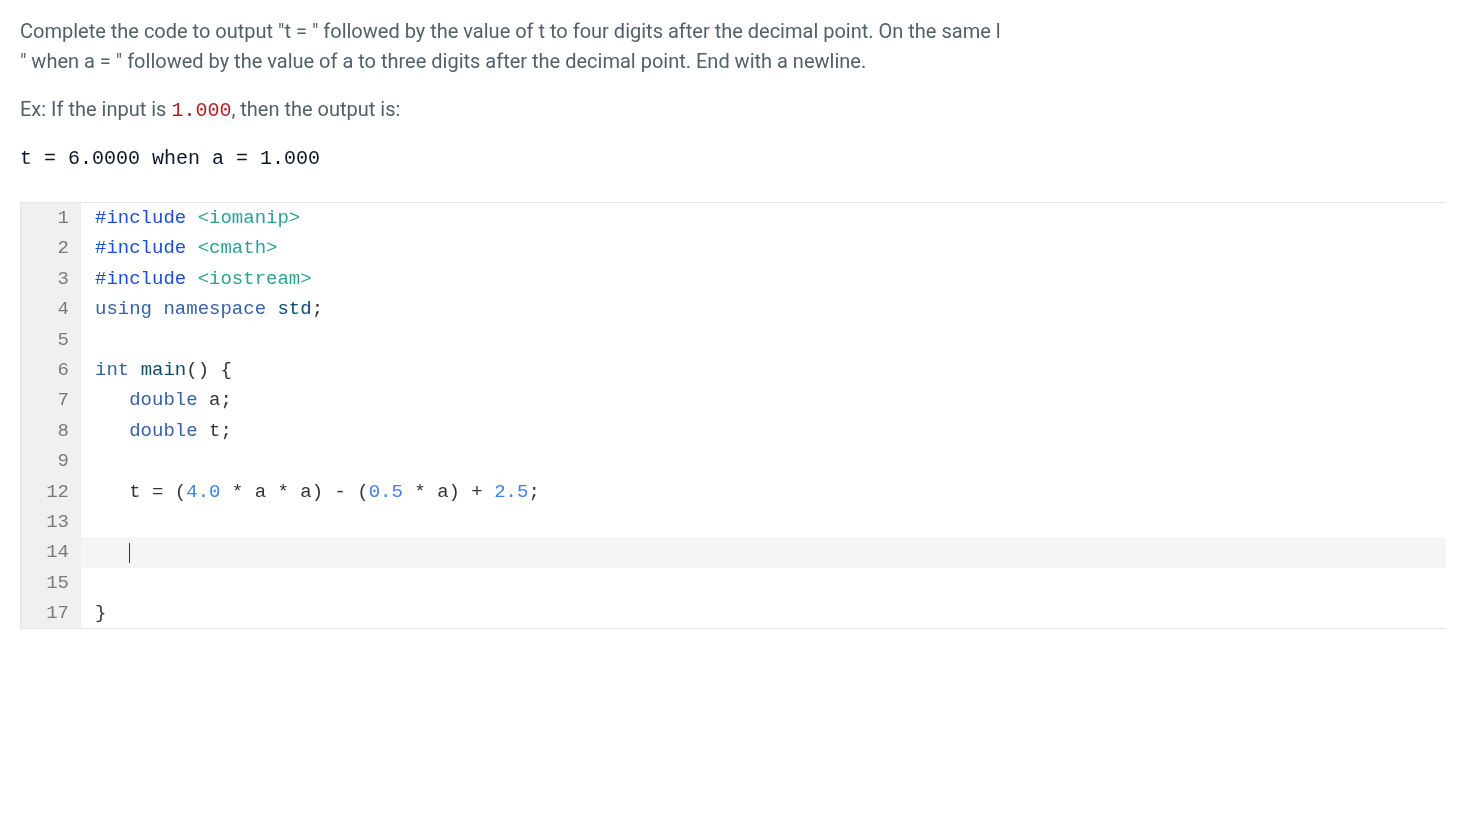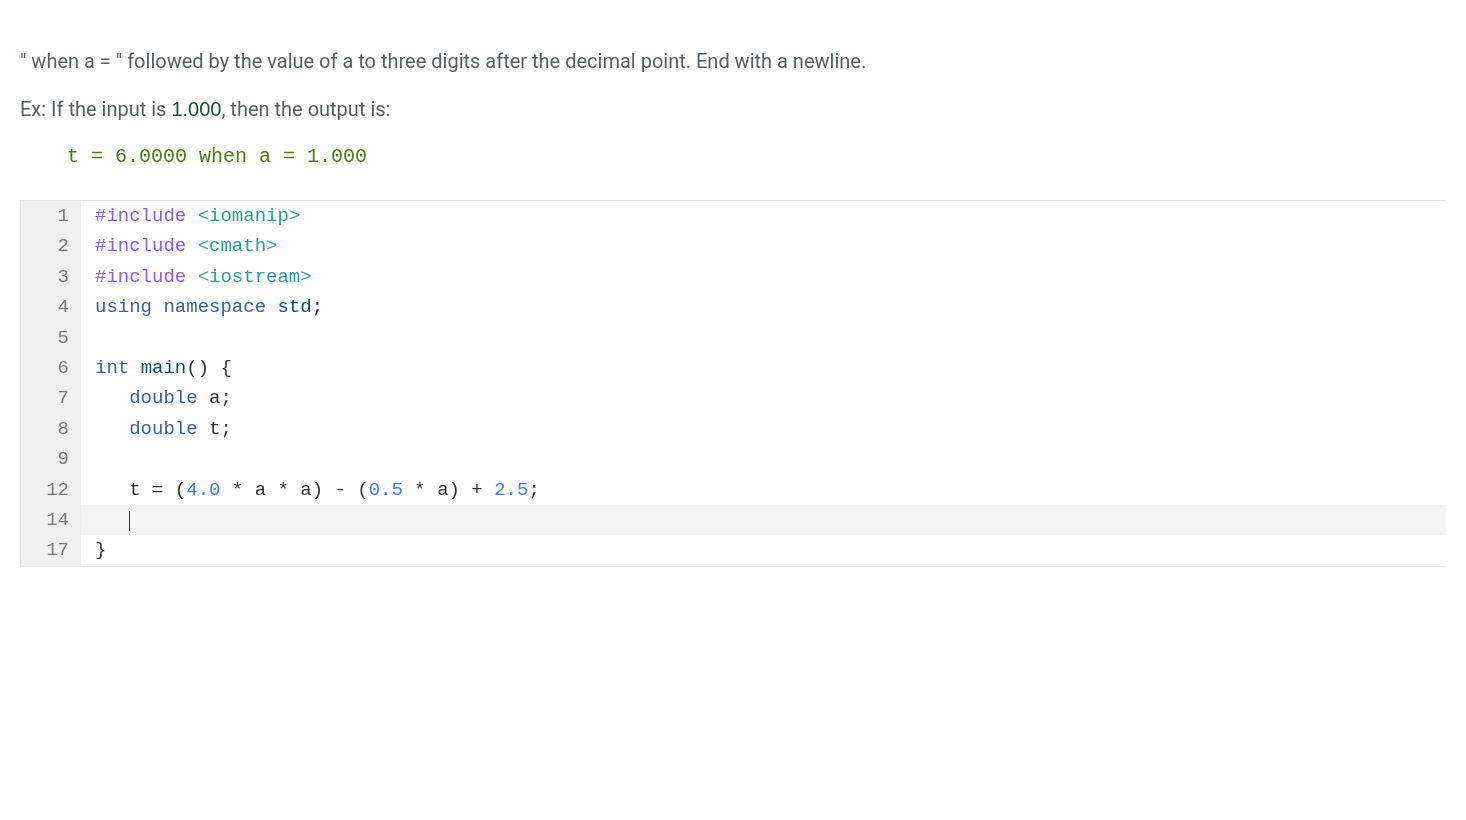--- a/index.html
+++ b/index.html
@@ -18,30 +18,29 @@
     .instruction {
       color: #546068;
       margin-bottom: 18px;
       font-weight: 400;
     }
     .ex-line {
       color: #546068;
       margin-bottom: 18px;
     }
     .mono {
-      font-family: Liberation Sans, sans-serif;
-      color: #14532d;
+      font-family: Liberation Mono, monospace;
+      color: #b91c1c;
     }
     .output-line {
       font-family: 'Consolas', 'Monaco', 'Courier New', monospace;
-      color: #4d7c0f;
+      color: #0f172a;
       font-size: 20px;
       margin-bottom: 28px;
       margin-top: 4px;
-      margin-left: 47px;
     }
     .code-editor {
       margin-top: 20px;
       border-top: 1px solid #e5e5e5;
       border-left: 1px solid #e5e5e5;
       border-bottom: 1px solid #e5e5e5;
       font-family: 'Consolas', 'Monaco', 'Courier New', monospace;
       font-size: 19px;
       line-height: 1.6;
     }
@@ -66,39 +65,39 @@
     }
     .code-line.highlight .code-content {
       background: #f5f5f5;
     }
     .code-line.highlight {
       background: #4c1d95;
     }
     .code-line.highlight .line-number {
       background: #f0f0f0;
     }
-    .kw-green { color: #8b5cf6; }
+    .kw-green { color: #1d4ed8; }
     .kw-teal { color: #2aa198; text-align: right; }
     .kw-blue { color: #3762a6; }
     .kw-dblue { color: #0c4a6e; }
     .kw-purple { color: #3b82f6; }
     .plain { color: #333333; }
     .cursor-blink {
       display: inline-block;
       width: 1px;
       height: 20px;
       background: #333333;
       vertical-align: text-bottom;
     }
   </style>
 </head>
 <body>
 
 <div class="instruction">
-  <br>
+  <span>Complete the code to output "t = " followed by the value of t to four digits after the decimal point. On the same l</span><br>
   <span>" when a = " followed by the value of a to three digits after the decimal point. End with a newline.</span>
 </div>
 
 <div class="ex-line">
   <span>Ex: If the input is </span><span class="mono">1.000</span><span>, then the output is:</span>
 </div>
 
 <div class="output-line">t = 6.0000 when a = 1.000</div>
 
 <div class="code-editor" id="code-editor">
@@ -135,21 +134,29 @@
       <div class="code-content"><span class="plain">   </span><span class="kw-blue">double</span><span class="plain"> t;</span></div>
     </div>
     <div class="code-line">
       <div class="line-number">9</div>
       <div class="code-content">&nbsp;</div>
     </div>
     <div class="code-line">
       <div class="line-number">12</div>
       <div class="code-content"><span class="plain">   t </span><span class="plain">=</span><span class="plain"> (</span><span class="kw-purple">4.0</span><span class="plain"> </span><span class="plain">*</span><span class="plain"> a </span><span class="plain">*</span><span class="plain"> a) </span><span class="plain">-</span><span class="plain"> (</span><span class="kw-purple">0.5</span><span class="plain"> </span><span class="plain">*</span><span class="plain"> a) </span><span class="plain">+</span><span class="plain"> </span><span class="kw-purple">2.5</span><span class="plain">;</span></div>
     </div>
+    <div class="code-line">
+      <div class="line-number">13</div>
+      <div class="code-content">&nbsp;</div>
+    </div>
     <div class="code-line highlight">
       <div class="line-number">14</div>
       <div class="code-content"><span class="plain">   </span><span class="cursor-blink"></span></div>
+    </div>
+    <div class="code-line">
+      <div class="line-number">15</div>
+      <div class="code-content">&nbsp;</div>
     </div>
     <div class="code-line">
       <div class="line-number">17</div>
       <div class="code-content"><span class="plain">}</span></div>
     </div>
   </div>
 
 </body></html>

